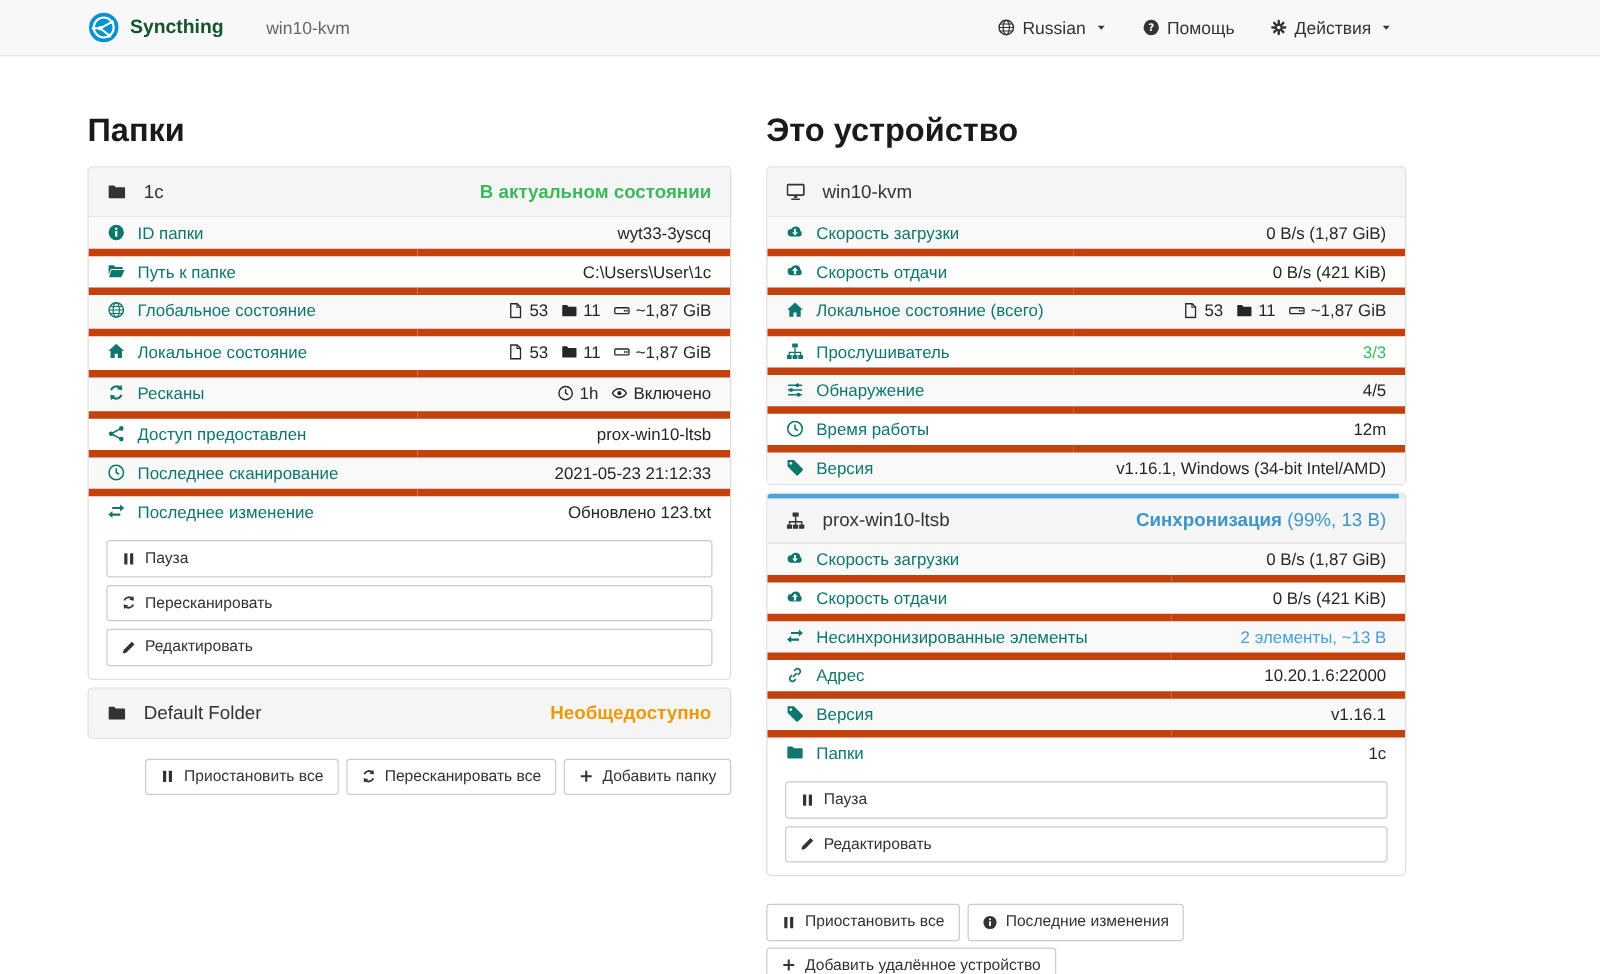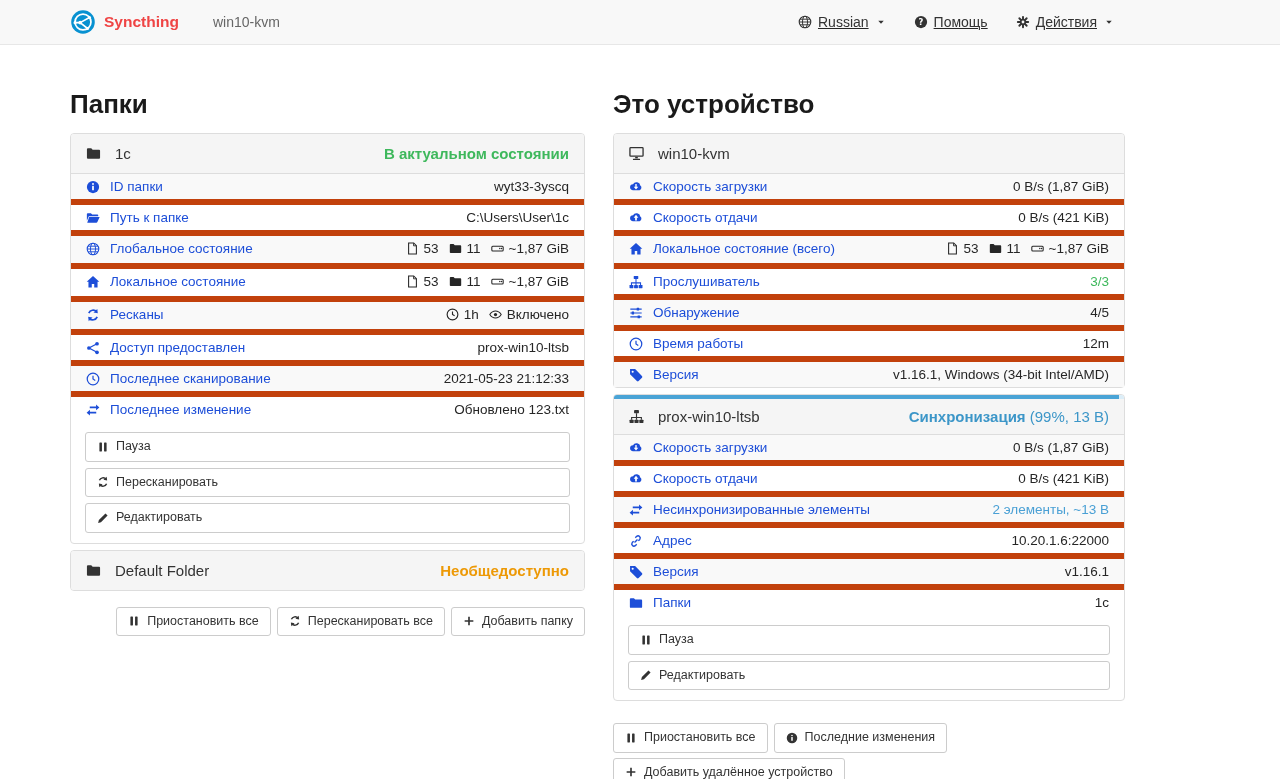--- a/index.html
+++ b/index.html
@@ -7,21 +7,21 @@
     width:1280px;height:779px;overflow:hidden;background:#fff;
     font-family:"Liberation Sans","DejaVu Sans",sans-serif;color:#262626;position:relative;
   }
   svg.defs{position:absolute;width:0;height:0;}
   .ic{width:13px;height:13px;fill:currentColor;flex:none;}
   
   .navbar{height:45px;background:#f8f8f8;border-bottom:1px solid #e7e7e7;display:flex;align-items:center;padding:0 14px 0 70px;box-sizing:border-box;}
   .brand{display:flex;align-items:center;gap:8px;font-weight:bold;font-size:15.5px;}
   .logo{width:26px;height:26px;}
   .hostname{margin-left:34px;color:#666;font-size:14px;}
-  .nav{margin-left:auto;display:flex;align-items:flex-end;gap:28px;padding-right:152px;text-decoration:underline;}
+  .nav{margin-left:auto;display:flex;align-items:flex-end;gap:28px;padding-right:152px;}
   .nav-item{display:inline-flex;align-items:center;gap:6px;font-size:14px;color:#333;cursor:pointer;text-decoration:none;}
   .nic{width:14px;height:14px;}
   .caret{width:10px;height:10px;margin-left:1px;}
   
   .content{display:flex;gap:28px;padding:44px 0 0 70px;}
   .col-l{width:515px;flex:none;}
   .col-r{width:512px;flex:none;}
   h2{font-size:26px;line-height:30px;margin:0 0 14px;color:#1a1a1a;font-weight:700;}
   h2.mt{margin-top:28px;}
   
@@ -32,21 +32,21 @@
   .pname{flex:1 1 auto;}
   .pstatus{font-weight:700;font-size:15px;white-space:nowrap;}
   .status-detail{font-weight:400;}
   .sync-progress{height:4px;background:#dceef8;border-radius:3px 3px 0 0;overflow:hidden;}
   .sync-progress .fill{height:100%;}
   .panel .sync-progress + .panel-heading{border-radius:0;padding:9px 15px;}
   
   .dtable{width:100%;border-collapse:collapse;font-size:13.5px;}
   .dtable tr:nth-child(odd){background:#f9f9f9;}
   .dtable tr + tr{border-top:6px solid #c2410c;}
-  .cell-label{display:flex;align-items:flex-end;gap:10px;padding:5px 15px;color:#1d4ed8;}
+  .cell-label{display:flex;align-items:flex-start;gap:10px;padding:5px 15px;color:#0f766e;}
   .cell-label .ic{width:14px;height:14px;}
   .cell-value{padding:5px 15px;text-align:right;white-space:nowrap;}
   .vseg{display:inline-flex;align-items:center;gap:5px;margin-left:10px;white-space:nowrap;}
   .vseg .ic{width:13px;height:13px;}
   
   .panel-footer{padding:10px 14px;display:flex;justify-content:flex-end;gap:6px;flex-direction:column;}
   .btn{display:inline-flex;align-items:center;gap:7px;background:#fff;border:1px solid #ccc;border-radius:3px;padding:5px 11px;font-size:12.5px;color:#333;cursor:pointer;font-family:inherit;line-height:1.4;}
   .bic{width:12px;height:12px;}
   .actions-row{display:flex;gap:6px;margin-top:16px;}
   .actions-row.right{justify-content:flex-end;}
@@ -174,21 +174,21 @@
   <div class="brand">
     <svg class="logo" viewBox="0 0 32 32">
       <circle cx="16" cy="16" r="14.5" fill="#0891d1"></circle>
       <circle cx="16" cy="16" r="9.8" fill="none" stroke="#fff" stroke-width="2.1"></circle>
       <path stroke="#fff" stroke-width="2" fill="none" d="M12.5 16.8L24 10.4M12.5 16.8l9.1 7.2M12.5 16.8H6.2"></path>
       <circle cx="12.5" cy="16.8" r="2.2" fill="#fff"></circle>
       <circle cx="24" cy="10.4" r="1.9" fill="#fff"></circle>
       <circle cx="21.6" cy="24" r="1.9" fill="#fff"></circle>
       <circle cx="6.2" cy="16.8" r="1.9" fill="#fff"></circle>
     </svg>
-    <span id="brand-label" style="color: #ef4444;">Syncthing</span>
+    <span id="brand-label" style="color: #14532d;">Syncthing</span>
   </div>
   <span class="hostname">win10-kvm</span>
   <nav class="nav" id="nav-items">
       <a class="nav-item">
         <svg class="ic nic" viewBox="0 0 16 16">
           <use href="#globe-icon"></use>
         </svg>
         <span>Russian</span>
         <svg class="ic caret" viewBox="0 0 16 16">
           <use href="#caret-down-icon"></use>

